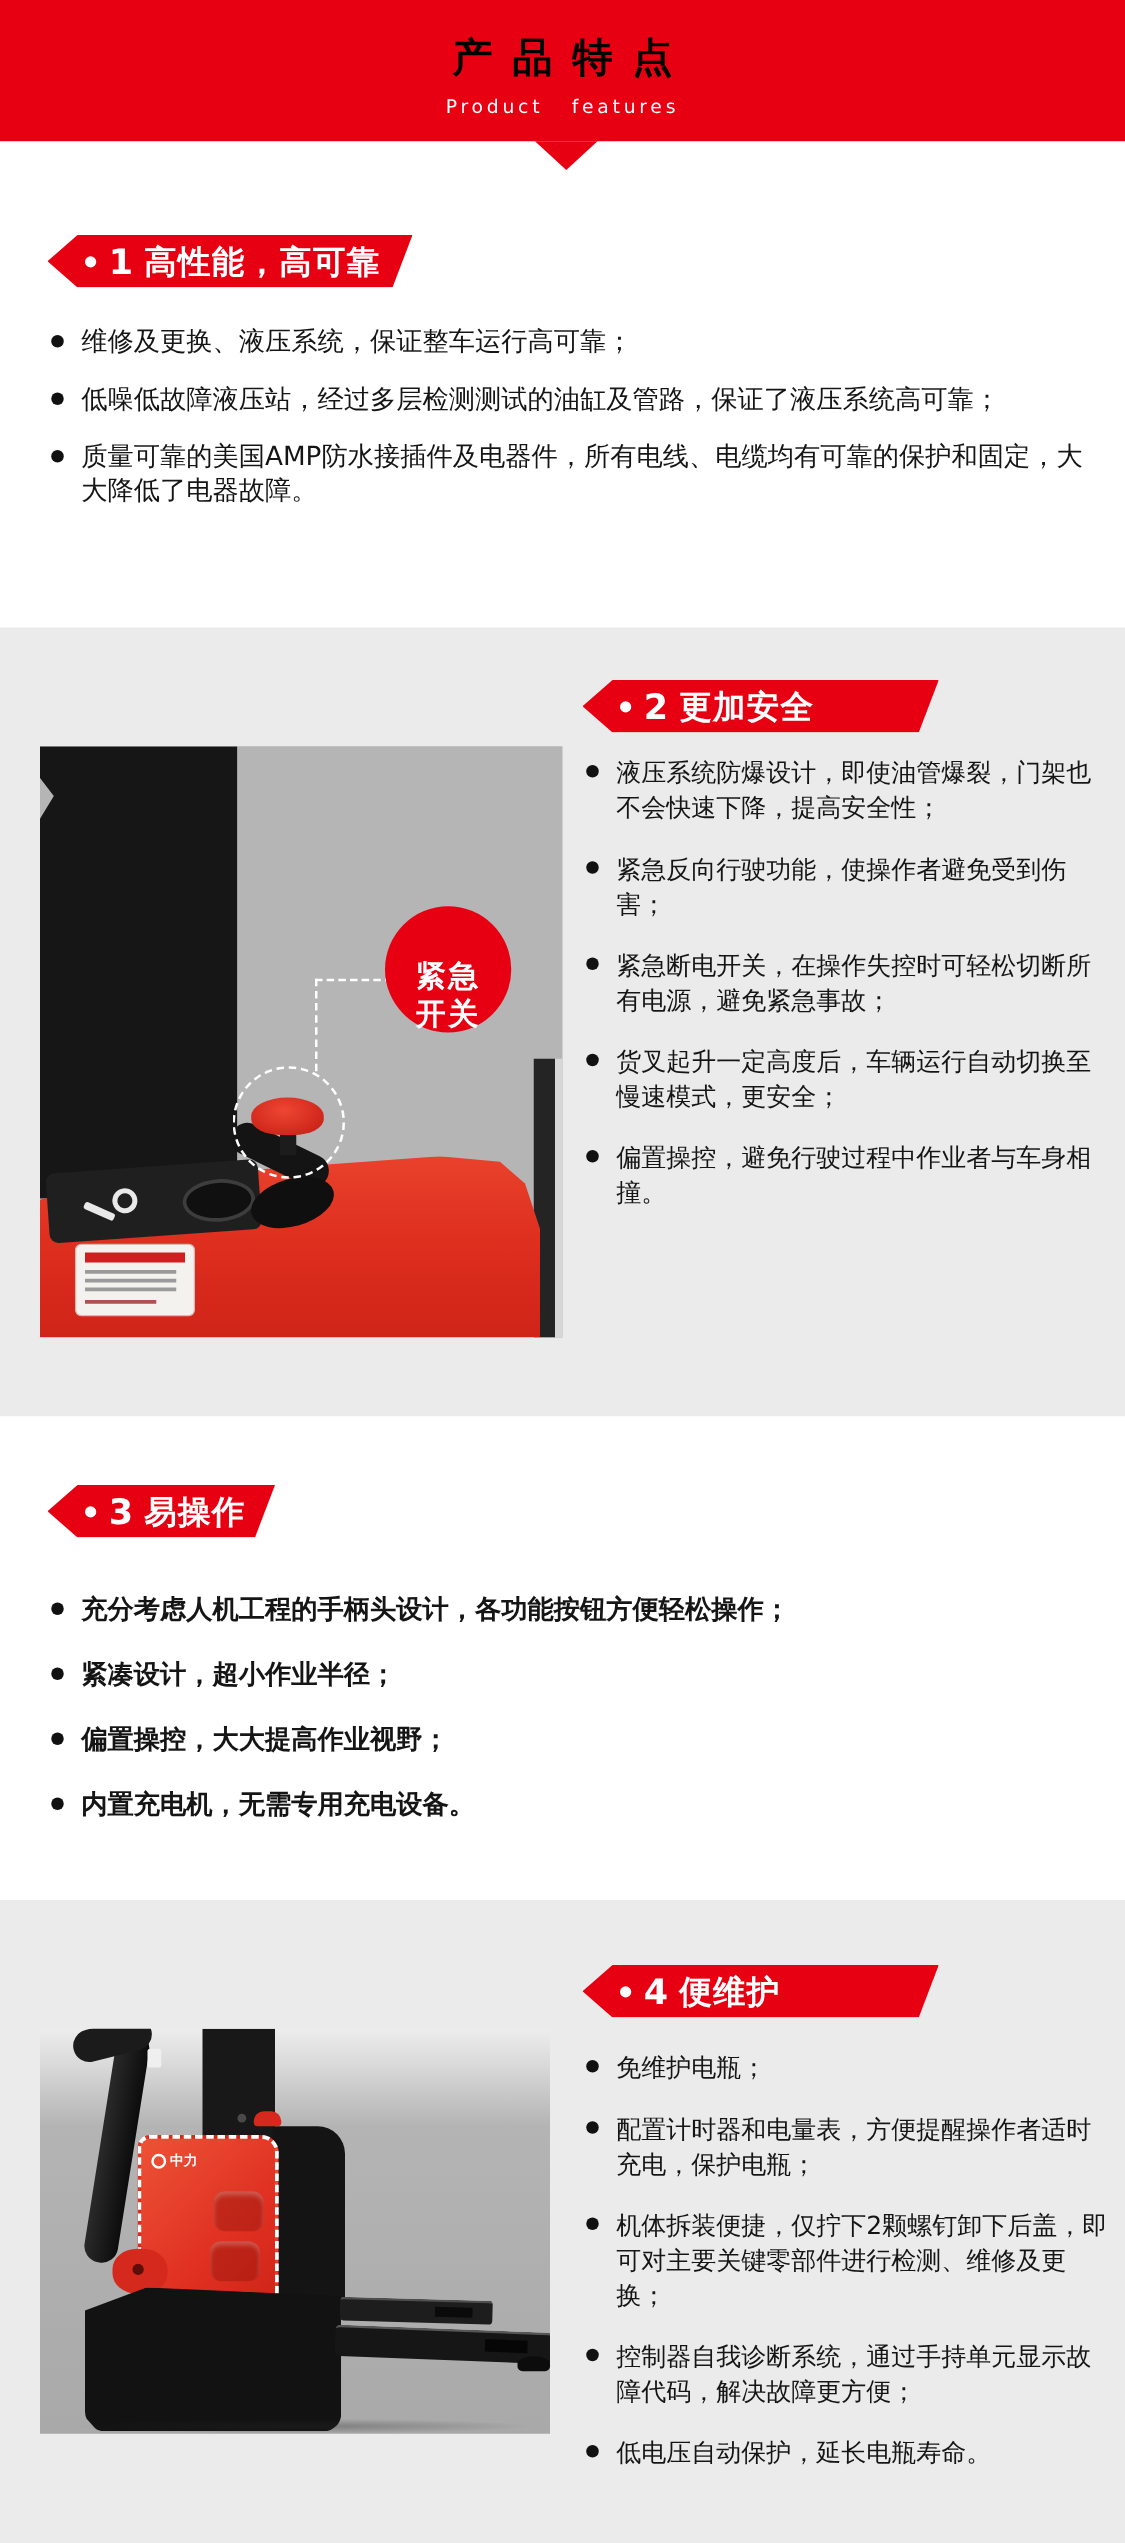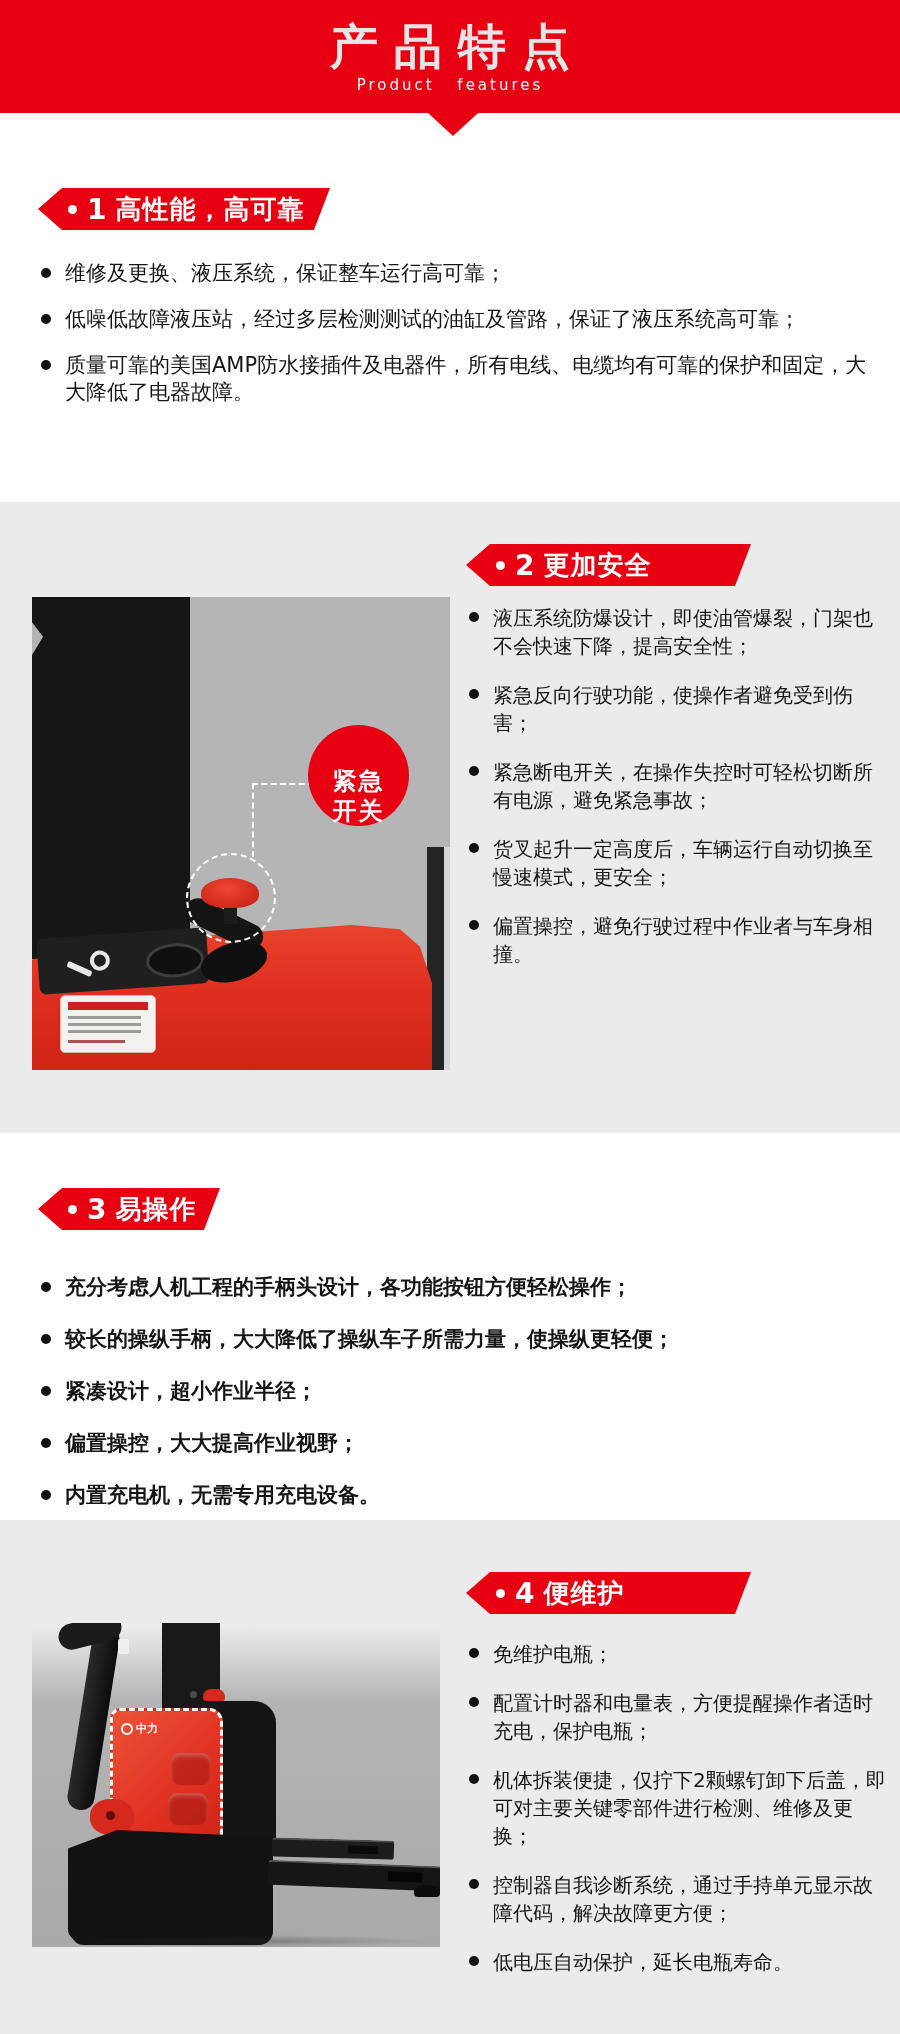--- a/index.html
+++ b/index.html
@@ -9,21 +9,21 @@
     font-family:"DejaVu Sans","Liberation Sans",sans-serif;
     color:#151515;
   }
   
   .top-banner{
     position:absolute;left:0;top:0;width:900px;height:113px;
     background:#e60012;display:flex;flex-direction:column;
     align-items:center;justify-content:flex-start;padding-top:24px;box-sizing:border-box;
   }
   .top-title{
-    color:#e5e5e5;font-size:48px;font-weight:bold;letter-spacing:16px;text-indent:16px;line-height:44px;
+    color:#000000;font-size:32px;font-weight:bold;letter-spacing:16px;text-indent:16px;line-height:44px;
   }
   .top-sub{
     color:#fff;font-size:15px;letter-spacing:3px;word-spacing:15px;margin-top:8px;
   }
   .top-pointer{
     position:absolute;left:428px;top:113px;width:0;height:0;
     border-left:25px solid transparent;border-right:25px solid transparent;
     border-top:23px solid #e60012;
   }
   
@@ -193,21 +193,20 @@
   </div>
 
   <div class="s3">
     <div class="tag w-s3">
       <span class="tag-dot"></span>
       <span class="tag-num">3</span>
       <span class="tag-title">易操作</span>
     </div>
     <ul class="feat wide3">
       <li>充分考虑人机工程的手柄头设计，各功能按钮方便轻松操作；</li>
-      <li>较长的操纵手柄，大大降低了操纵车子所需力量，使操纵更轻便；</li>
       <li>紧凑设计，超小作业半径；</li>
       <li>偏置操控，大大提高作业视野；</li>
       <li>内置充电机，无需专用充电设备。</li>
     </ul>
   </div>
 
   <div class="s4">
 
     <div class="photo4">
       <div class="p4-mast">

